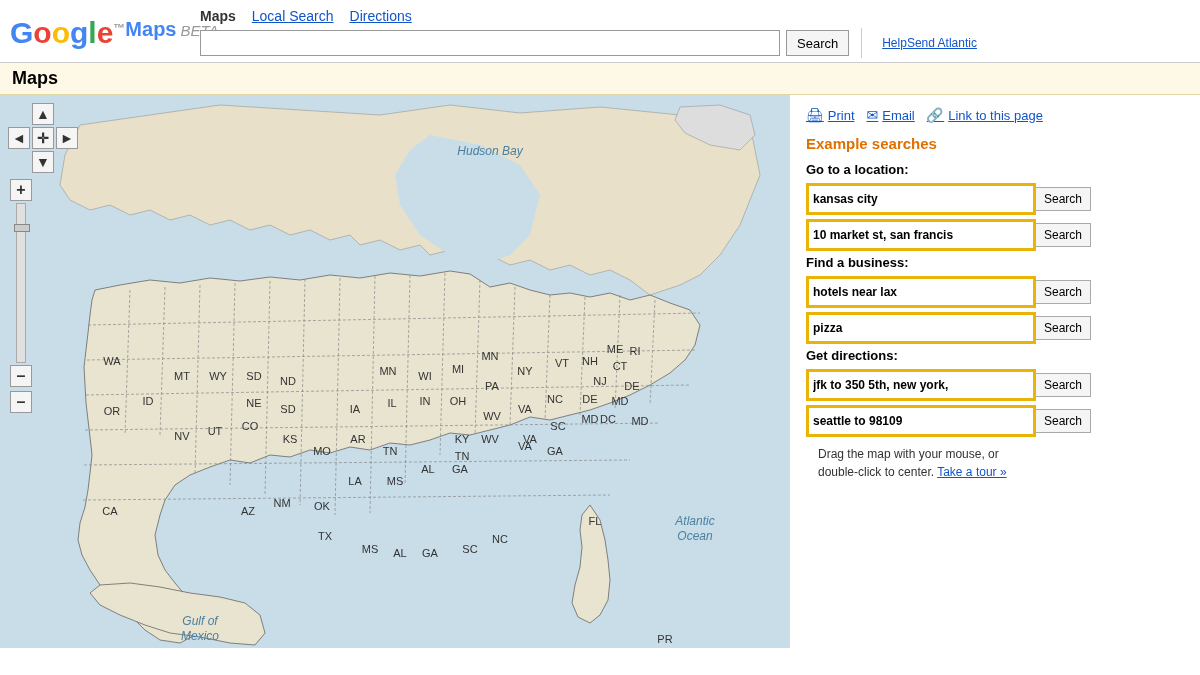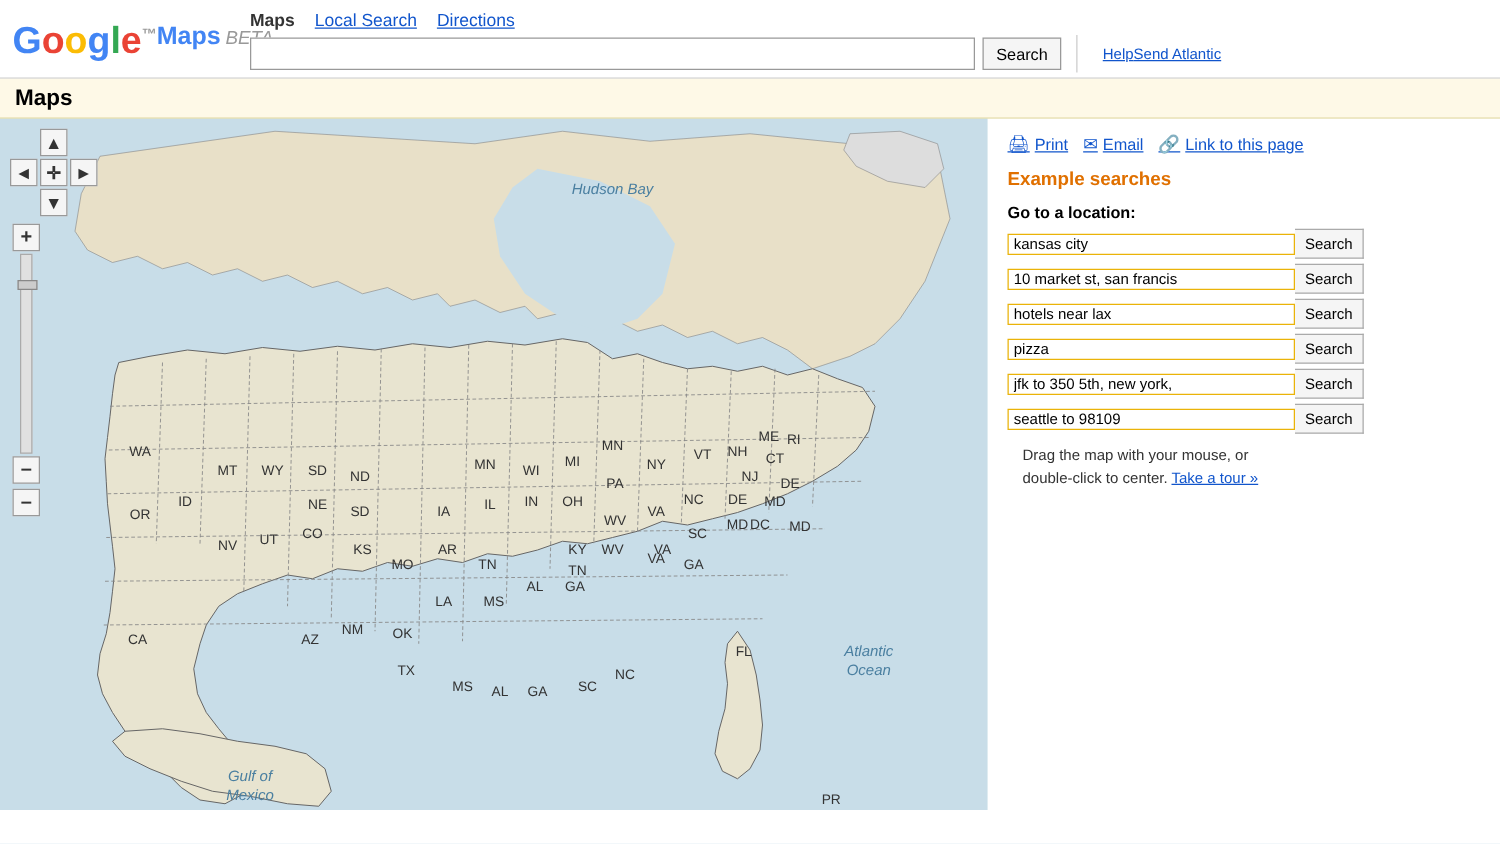--- a/index.html
+++ b/index.html
@@ -240,25 +240,26 @@
       font-size: 13px;
       color: #000;
     }
     .search-example-row {
       display: flex;
       align-items: center;
       margin-bottom: 4px;
     }
     .search-example-input {
       width: 230px;
-      height: 17px;
-      border: 1px solid #eab308;
+      height: 32px;
+      border: 3px solid #eab308;
       padding: 2px 4px;
       font-size: 12px;
       background: #fff;
+      font-weight: bold;
     }
     .search-example-btn {
       height: 24px;
       padding: 0 8px;
       background: #f5f5f5;
       border: 1px solid #aaa;
       border-left: none;
       cursor: pointer;
       font-size: 12px;
       color: #000;
@@ -495,31 +496,33 @@
         <input class="search-example-input" type="text" value="kansas city" readonly="" style="">
         <button class="search-example-btn">Search</button>
       </div>
       <div class="search-example-row">
         <input class="search-example-input" type="text" value="10 market st, san francis" readonly="" style="">
         <button class="search-example-btn">Search</button>
       </div>
     </div>
 
     <div class="section-block">
+      <div class="search-section-title">Find a business:</div>
       <div class="search-example-row">
         <input class="search-example-input" type="text" value="hotels near lax" readonly="" style="">
         <button class="search-example-btn">Search</button>
       </div>
       <div class="search-example-row">
         <input class="search-example-input" type="text" value="pizza" readonly="" style="">
         <button class="search-example-btn">Search</button>
       </div>
     </div>
 
     <div class="section-block">
+      <div class="search-section-title">Get directions:</div>
       <div class="search-example-row">
         <input class="search-example-input" type="text" value="jfk to 350 5th, new york," readonly="" style="">
         <button class="search-example-btn">Search</button>
       </div>
       <div class="search-example-row">
         <input class="search-example-input" type="text" value="seattle to 98109" readonly="" style="">
         <button class="search-example-btn">Search</button>
       </div>
     </div>
 

